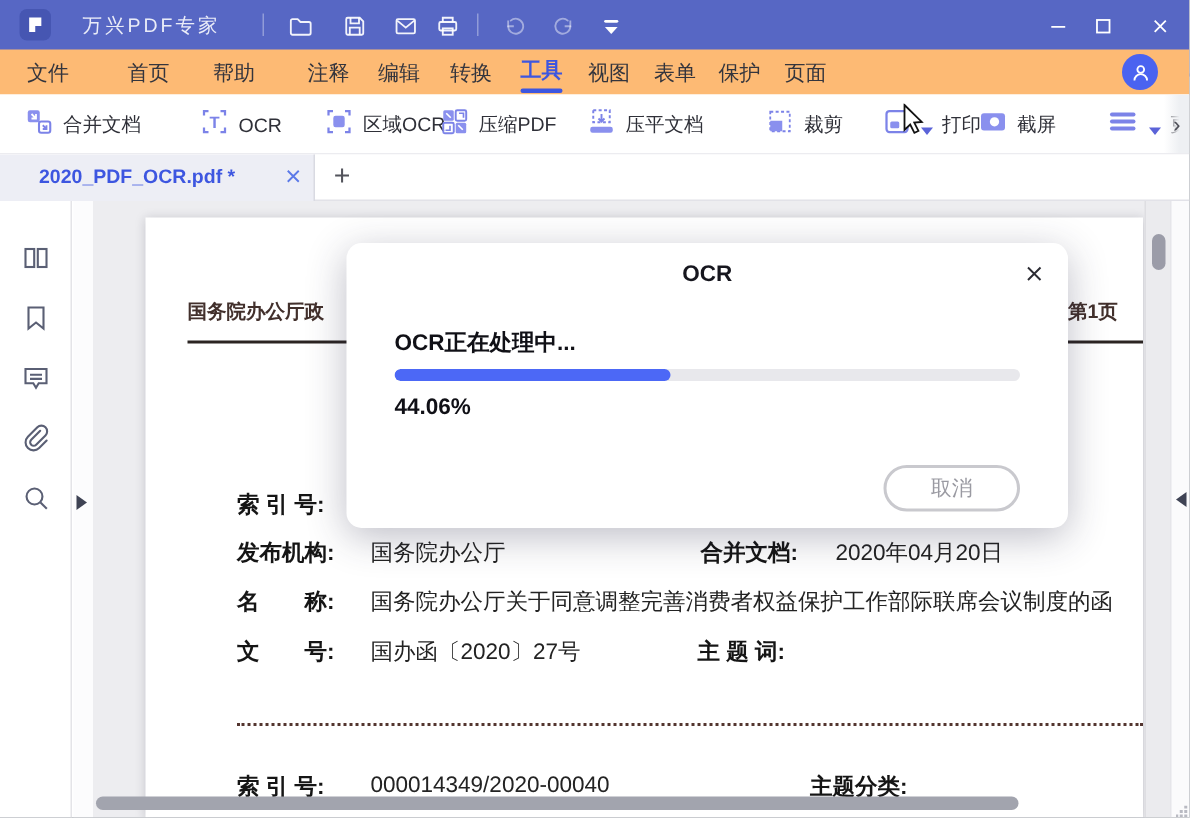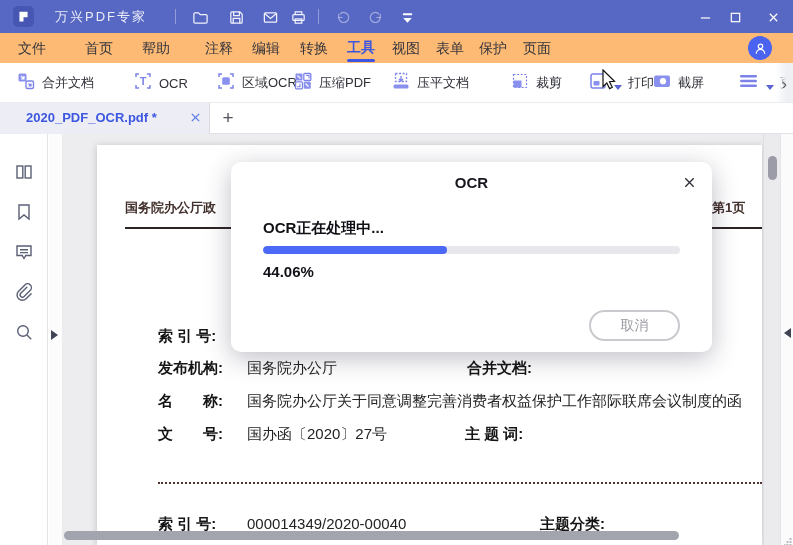--- a/index.html
+++ b/index.html
@@ -346,20 +346,21 @@
       <div class="page">
         <span class="doc-small" style="left:28px;top:54px">国务院办公厅政</span>
         <span class="doc-small" style="left:615px;top:54px">第1页</span>
         <div class="doc-rule"></div>
 
         <span class="doc-label" style="left:61px;top:182px">索 引 号:</span>
 
         <span class="doc-label" style="left:61px;top:214px">发布机构:</span>
         <span class="doc-value" style="left:150px;top:214px">国务院办公厅</span>
         <span class="doc-label" style="left:370px;top:214px">合并文档:</span>
+        <span class="doc-value" style="left:460px;top:214px">2020年04月20日</span>
 
         <span class="doc-label" style="left:61px;top:247px">名　　称:</span>
         <span class="doc-value" style="left:150px;top:247px">国务院办公厅关于同意调整完善消费者权益保护工作部际联席会议制度的函</span>
 
         <span class="doc-label" style="left:61px;top:280px">文　　号:</span>
         <span class="doc-value" style="left:150px;top:280px">国办函〔2020〕27号</span>
         <span class="doc-label" style="left:368px;top:280px">主 题 词:</span>
 
         <div class="doc-dotted"></div>
 

